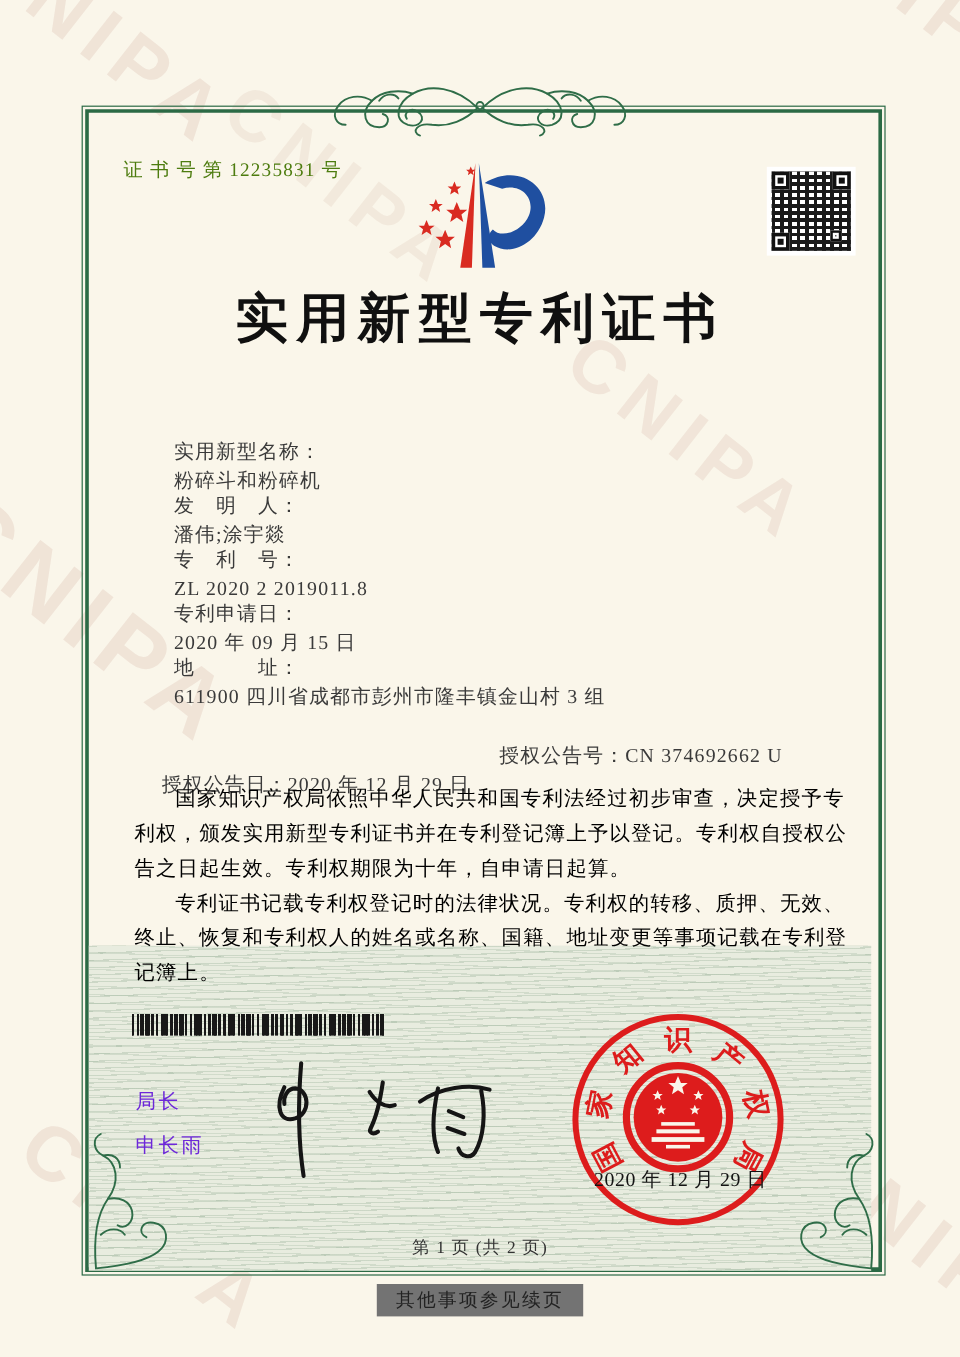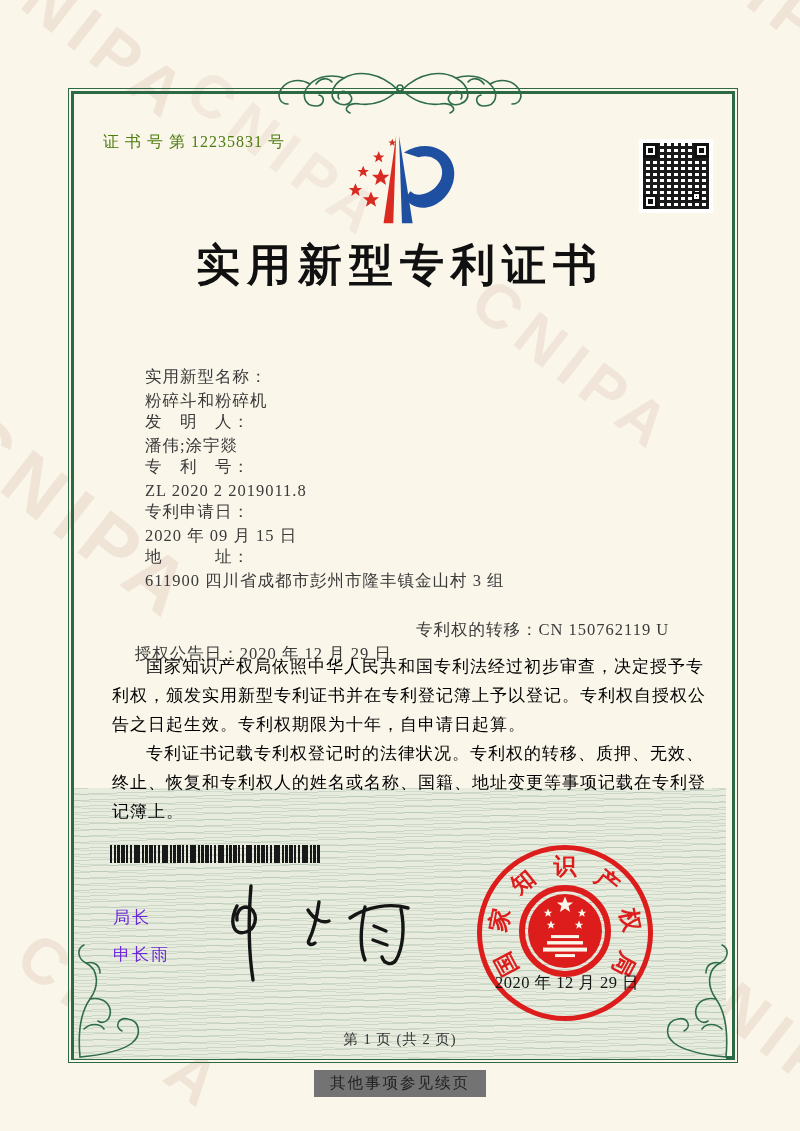--- a/index.html
+++ b/index.html
@@ -193,21 +193,21 @@
         <span class="field-value">2020 年 09 月 15 日</span>
       </div>
       <div class="field-row">
         <span class="field-label">地　　　址：</span>
         <span class="field-value">611900 四川省成都市彭州市隆丰镇金山村 3 组</span>
       </div>
     </div>
 
     <div class="grant-row">
       <span><span>授权公告日：</span><span>2020 年 12 月 29 日</span></span>
-      <span class="grant-no"><span>专利权的转移：</span><span>CN 150762119 U</span></span>
+      <span class="grant-no"><span>授权公告号：</span><span>CN 374692662 U</span></span>
     </div>
 
     <div class="paragraphs">
       <p>国家知识产权局依照中华人民共和国专利法经过初步审查，决定授予专利权，颁发实用新型专利证书并在专利登记簿上予以登记。专利权自授权公告之日起生效。专利权期限为十年，自申请日起算。</p>
       <p>专利证书记载专利权登记时的法律状况。专利权的转移、质押、无效、终止、恢复和专利权人的姓名或名称、国籍、地址变更等事项记载在专利登记簿上。</p>
     </div>
 
     <div class="barcode"></div>
 
     <div class="signer">

